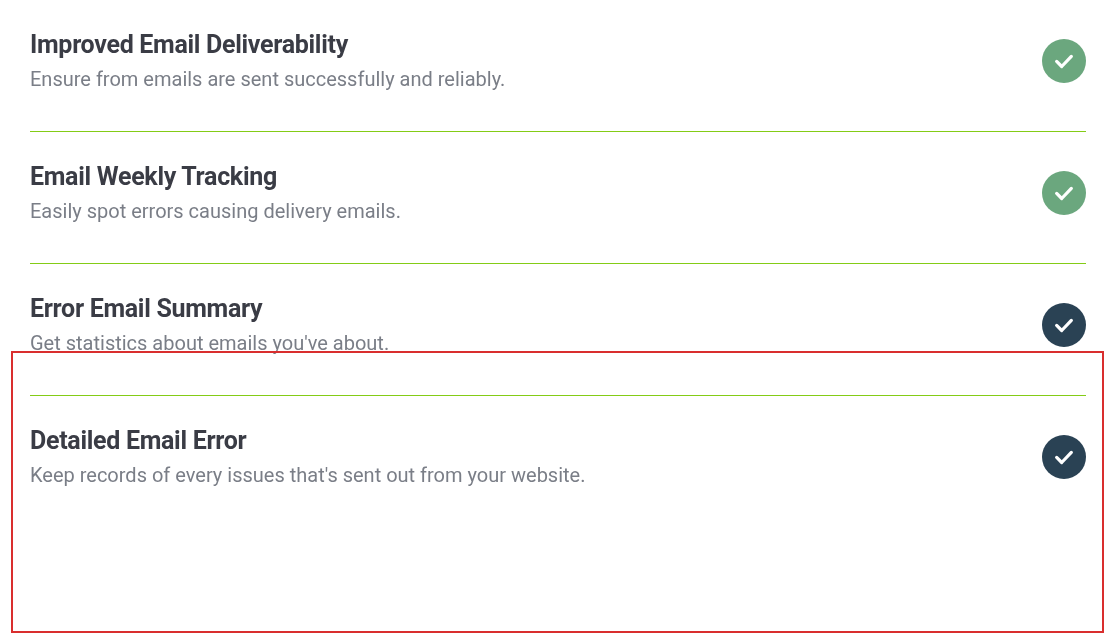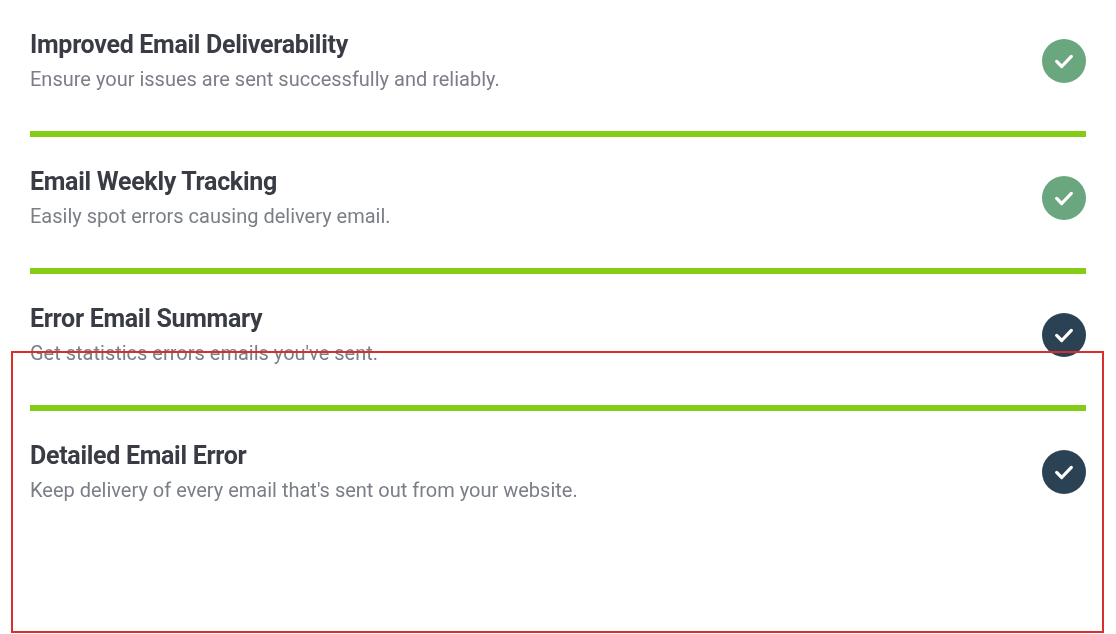--- a/index.html
+++ b/index.html
@@ -12,21 +12,21 @@
       position: relative;
     }
     .container {
       padding: 0 30px;
     }
     .feature-row {
       display: flex;
       align-items: center;
       justify-content: space-between;
       padding: 30px 0 40px 0;
-      border-bottom: 6px solid #84cc16;
+      border-bottom: 1px solid #84cc16;
     }
     .feature-row:last-child {
       border-bottom: none;
       padding-bottom: 10px;
     }
     .feature-text {
       flex: 1;
     }
     .feature-title {
       font-size: 25px;
@@ -70,57 +70,57 @@
     }
   </style>
 </head>
 <body>
 
 <div class="container">
 
   <div class="feature-row">
     <div class="feature-text">
       <div class="feature-title">Improved Email Deliverability</div>
-      <div class="feature-desc">Ensure your issues are sent successfully and reliably.</div>
+      <div class="feature-desc">Ensure from emails are sent successfully and reliably.</div>
     </div>
     <div class="check-badge green">
       <svg viewBox="0 0 24 24" fill="none" stroke="#fff" stroke-width="3.5" stroke-linecap="round" stroke-linejoin="round">
           <polyline points="4 12.5 9.5 18 20 7"></polyline>
         </svg>
     </div>
   </div>
 
   <div class="feature-row">
     <div class="feature-text">
       <div class="feature-title">Email Weekly Tracking</div>
-      <div class="feature-desc">Easily spot errors causing delivery email.</div>
+      <div class="feature-desc">Easily spot errors causing delivery emails.</div>
     </div>
     <div class="check-badge green">
       <svg viewBox="0 0 24 24" fill="none" stroke="#fff" stroke-width="3.5" stroke-linecap="round" stroke-linejoin="round">
           <polyline points="4 12.5 9.5 18 20 7"></polyline>
         </svg>
     </div>
   </div>
 
   <div class="feature-row">
     <div class="feature-text">
       <div class="feature-title">Error Email Summary</div>
-      <div class="feature-desc">Get statistics errors emails you've sent.</div>
+      <div class="feature-desc">Get statistics about emails you've about.</div>
     </div>
     <div class="check-badge navy">
       <svg viewBox="0 0 24 24" fill="none" stroke="#fff" stroke-width="3.5" stroke-linecap="round" stroke-linejoin="round">
           <polyline points="4 12.5 9.5 18 20 7"></polyline>
         </svg>
     </div>
   </div>
 
   <div class="feature-row">
     <div class="feature-text">
       <div class="feature-title">Detailed Email Error</div>
-      <div class="feature-desc">Keep delivery of every email that's sent out from your website.</div>
+      <div class="feature-desc">Keep records of every issues that's sent out from your website.</div>
     </div>
     <div class="check-badge navy">
       <svg viewBox="0 0 24 24" fill="none" stroke="#fff" stroke-width="3.5" stroke-linecap="round" stroke-linejoin="round">
           <polyline points="4 12.5 9.5 18 20 7"></polyline>
         </svg>
     </div>
   </div>
 
 </div>
 

